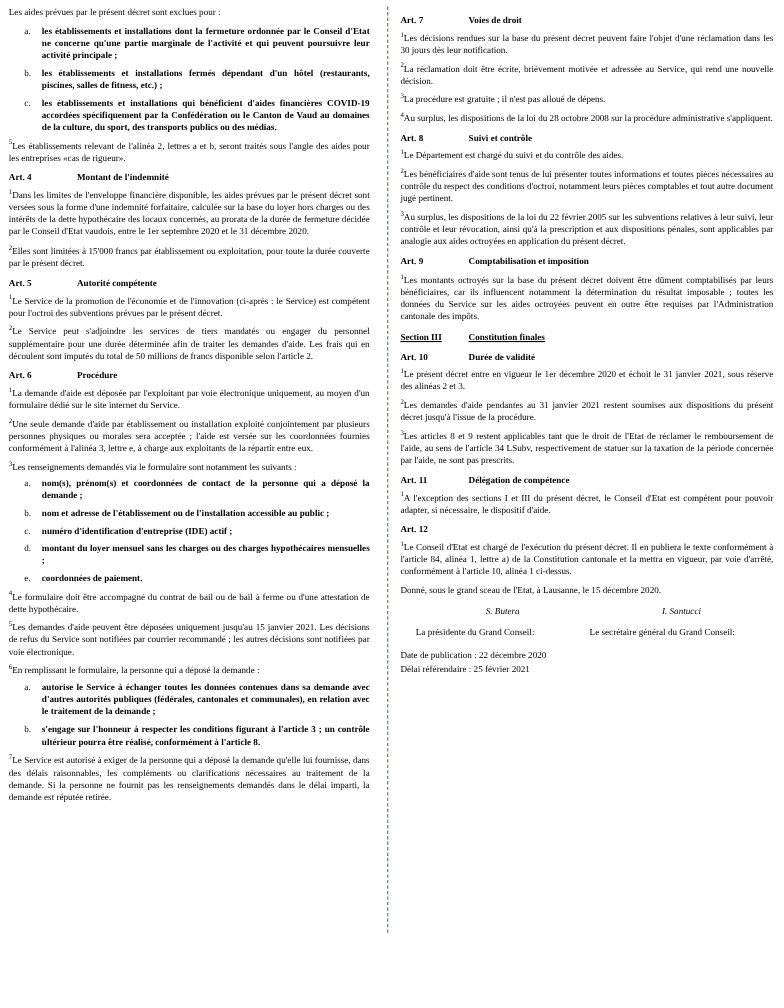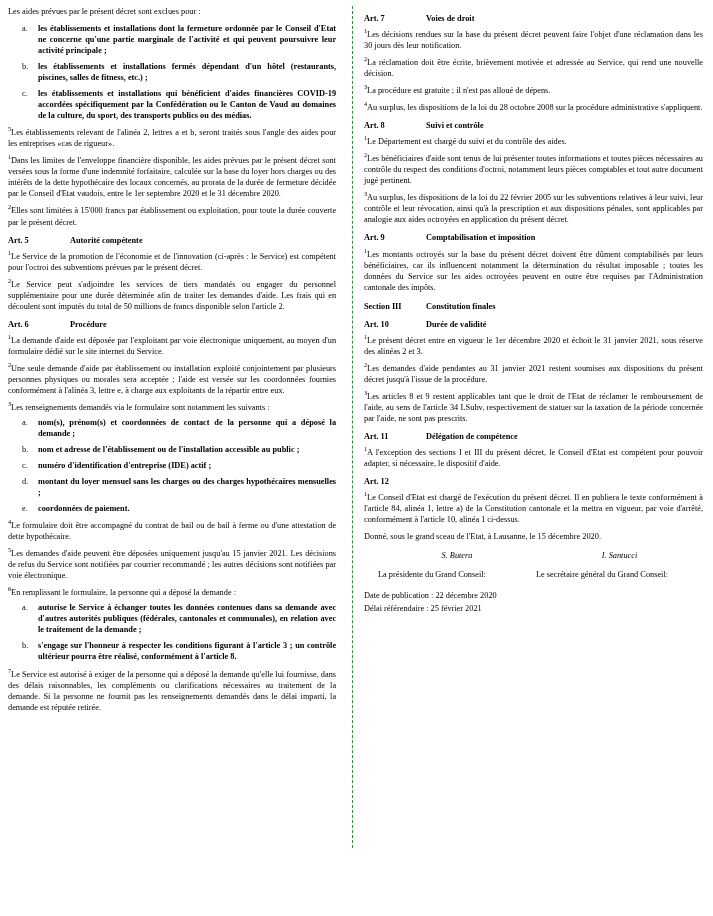--- a/index.html
+++ b/index.html
@@ -90,20 +90,21 @@
   ul.alpha > li .itext {
     flex: 1 1 auto;
     text-align: justify;
     font-weight: bold;
   }
   .section-head {
     display: flex;
     flex-direction: row;
     align-items: baseline;
     margin: 8px 0 6px 0;
+    text-decoration: underline;
   }
   .section-head .s-num {
     font-weight: bold;
     width: 62px;
     flex: 0 0 62px;
   }
   .section-head .s-title {
     font-weight: bold;
   }
   .signature-row {
@@ -156,20 +157,24 @@
         <span class="itext">les établissements et installations fermés dépendant d'un hôtel (restaurants, piscines, salles de fitness, etc.) ;</span>
       </li>
       <li>
         <span class="marker">c.</span>
         <span class="itext">les établissements et installations qui bénéficient d'aides financières COVID-19 accordées spécifiquement par la Confédération ou le Canton de Vaud au domaines de la culture, du sport, des transports publics ou des médias.</span>
       </li>
     </ul>
 
     <p><span class="sup">5</span><span>Les établissements relevant de l'alinéa 2, lettres a et b, seront traités sous l'angle des aides pour les entreprises «cas de rigueur».</span></p>
 
+    <div class="art-head">
+      <span class="art-num">Art. 4</span>
+      <span class="art-title">Montant de l'indemnité</span>
+    </div>
     <p><span class="sup">1</span><span>Dans les limites de l'enveloppe financière disponible, les aides prévues par le présent décret sont versées sous la forme d'une indemnité forfaitaire, calculée sur la base du loyer hors charges ou des intérêts de la dette hypothécaire des locaux concernés, au prorata de la durée de fermeture décidée par le Conseil d'Etat vaudois, entre le 1er septembre 2020 et le 31 décembre 2020.</span></p>
     <p><span class="sup">2</span><span>Elles sont limitées à 15'000 francs par établissement ou exploitation, pour toute la durée couverte par le présent décret.</span></p>
 
     <div class="art-head">
       <span class="art-num">Art. 5</span>
       <span class="art-title">Autorité compétente</span>
     </div>
     <p><span class="sup">1</span><span>Le Service de la promotion de l'économie et de l'innovation (ci-après : le Service) est compétent pour l'octroi des subventions prévues par le présent décret.</span></p>
     <p><span class="sup">2</span><span>Le Service peut s'adjoindre les services de tiers mandatés ou engager du personnel supplémentaire pour une durée déterminée afin de traiter les demandes d'aide. Les frais qui en découlent sont imputés du total de 50 millions de francs disponible selon l'article 2.</span></p>
 

